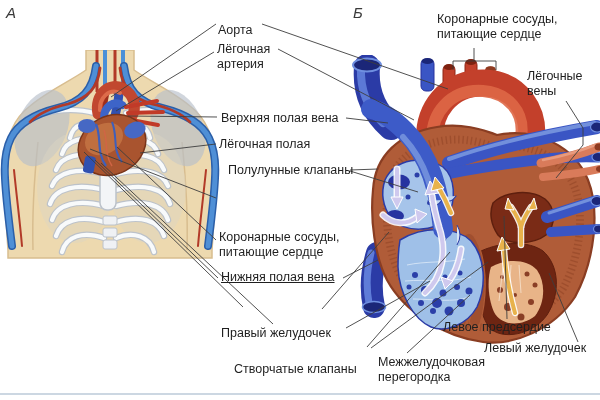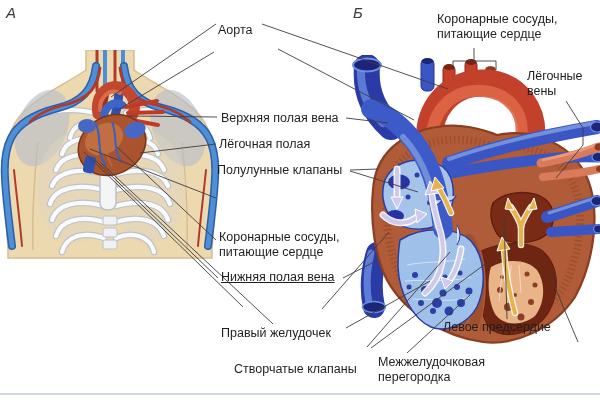--- a/index.html
+++ b/index.html
@@ -13,21 +13,21 @@
   #lines-svg{left:0;top:0;pointer-events:none;}
   #divider{position:absolute;left:0;top:393px;width:600px;height:2px;background:#ccd7e2;}
 
   
   #lb-a{left:6px;top:4px;}
   #lb-b{left:353px;top:4px;}
   #lb-aorta{left:218px;top:15px;margin-top:8px;}
   #lb-pulm-artery{left:217px;top:42px;}
   #lb-svc{left:221px;top:111px;}
   #lb-pulm-vein{left:219px;top:137px;}
-  #lb-semilunar{left:217px;top:163px;}
+  #lb-semilunar{left:228px;top:163px;}
   #lb-pericardium{left:219px;top:189px;}
   #lb-coronary-left{left:219px;top:230px;}
   #lb-ivc{left:221px;top:270px;text-decoration:underline;}
   #lb-right-atrium{left:188px;top:308px;}
   #lb-right-ventricle{left:221px;top:326px;}
   #lb-cuspid{left:234px;top:362px;}
   #lb-coronary-right{left:437px;top:12px;}
   #lb-pulm-veins{left:527px;top:69px;}
   #lb-left-atrium{left:443px;top:320px;}
   #lb-left-ventricle{left:484px;top:341px;}
@@ -351,30 +351,33 @@
       <path d="M507,319 L504,216"></path>
       <path d="M578,342 L549,273"></path>
       <path d="M407,353 L470,295"></path>
       <path d="M566,101 L583,128 L583,145 L556,178"></path>
       <path d="M453,70 L453,61 L496,61 L496,70"></path>
       <path d="M474,61 L474,48"></path>
     </g>
   </svg>
 
   <div class="lbl" id="lb-aorta">Аорта</div>
+  <div class="lbl" id="lb-pulm-artery">Лёгочная
+артерия</div>
   <div class="lbl" id="lb-svc">Верхняя полая вена</div>
   <div class="lbl" id="lb-pulm-vein">Лёгочная полая</div>
   <div class="lbl" id="lb-semilunar">Полулунные клапаны</div>
   <div class="lbl" id="lb-coronary-left">Коронарные сосуды,
 питающие сердце</div>
   <div class="lbl" id="lb-ivc">Нижняя полая вена</div>
   <div class="lbl" id="lb-right-ventricle">Правый желудочек</div>
   <div class="lbl" id="lb-cuspid">Створчатые клапаны</div>
   <div class="lbl" id="lb-coronary-right">Коронарные сосуды,
 питающие сердце</div>
   <div class="lbl" id="lb-pulm-veins">Лёгочные
 вены</div>
   <div class="lbl" id="lb-left-atrium">Левое предсердие</div>
+  <div class="lbl" id="lb-left-ventricle">Левый желудочек</div>
   <div class="lbl" id="lb-septum">Межжелудочковая
 перегородка</div>
 
   <div id="divider"></div>
 </div>
 
 </body></html>

